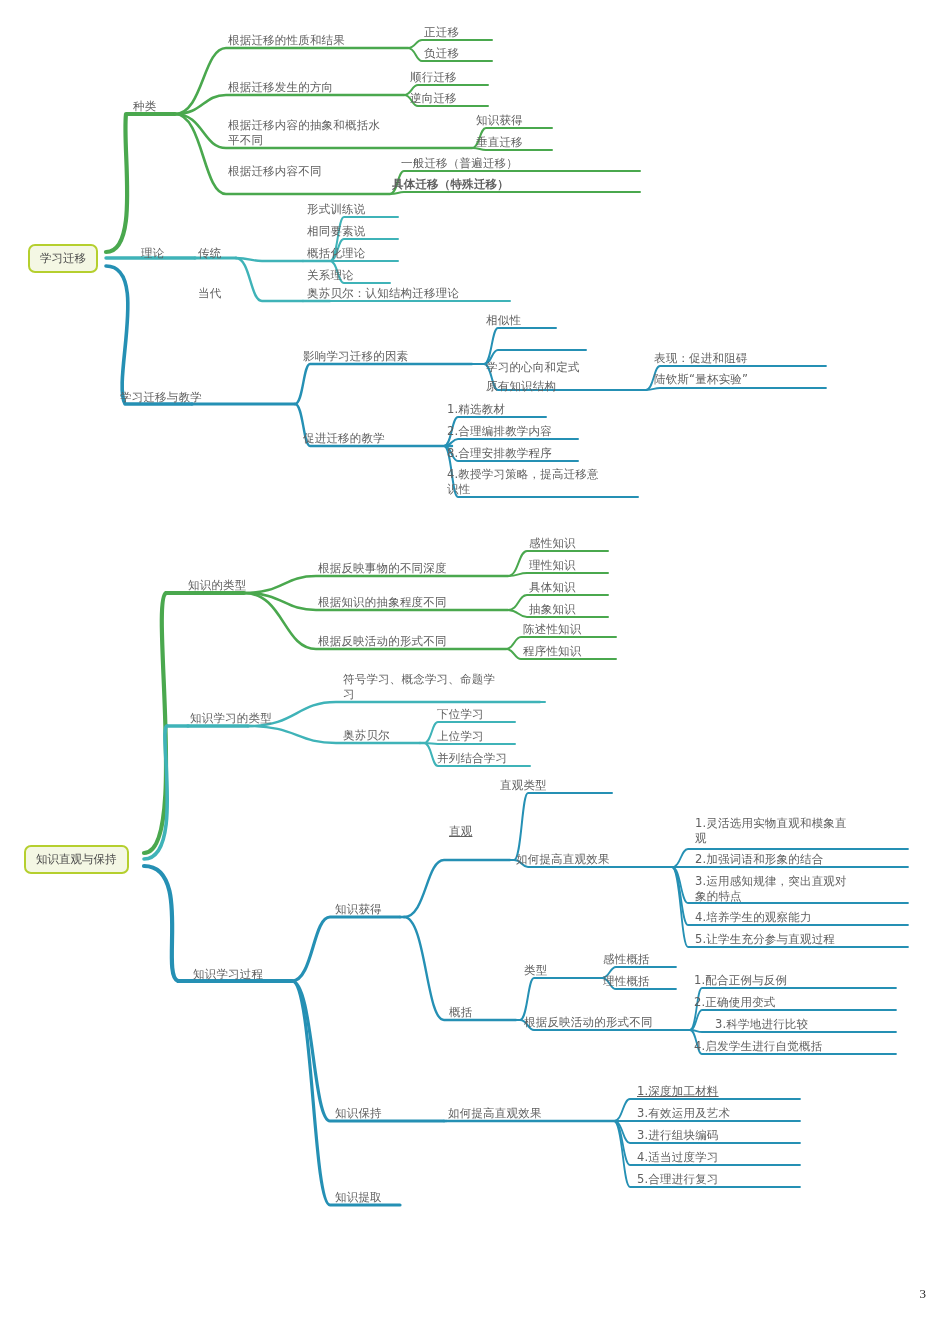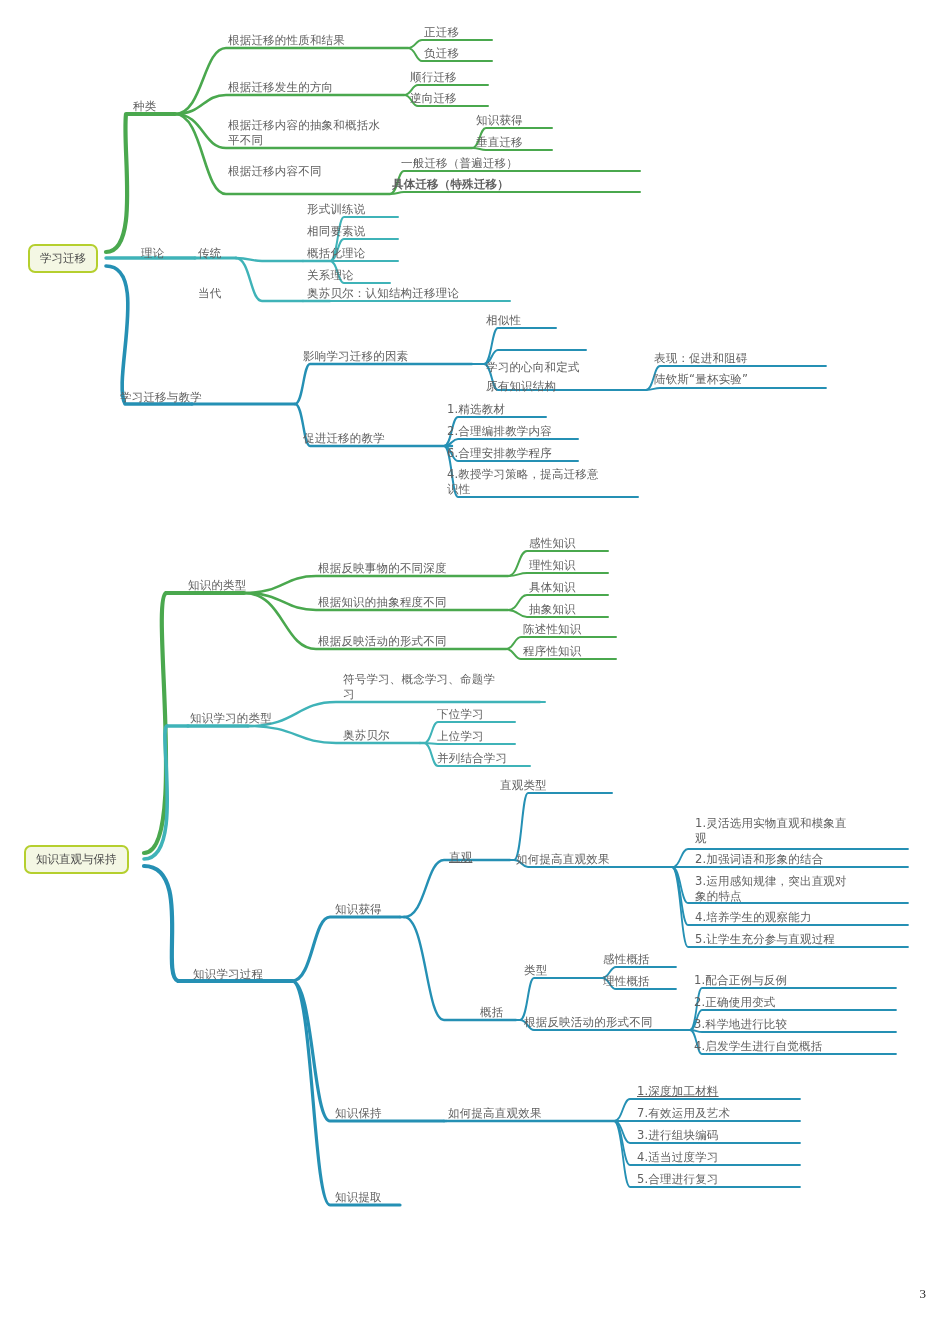--- a/index.html
+++ b/index.html
@@ -168,21 +168,21 @@
 <div class="lbl" style="left:120px;top:390px;">学习迁移与教学</div>
 <div class="lbl" style="left:303px;top:349px;width:170px;font-family:Liberation Mono, monospace;">影响学习迁移的因素</div>
 <div class="lbl" style="left:486px;top:313px;">相似性</div>
 <div class="lbl" style="left:486px;top:335px;margin-top:44px;">原有知识结构</div>
 <div class="lbl" style="left:486px;top:360px;width:160px;">学习的心向和定式</div>
 <div class="lbl" style="left:654px;top:351px;width:170px;">表现：促进和阻碍</div>
 <div class="lbl" style="left:654px;top:372px;width:170px;">陆钦斯“量杯实验”</div>
 <div class="lbl" style="left:303px;top:431px;width:150px;">促进迁移的教学</div>
 <div class="lbl" style="left:447px;top:402px;">1.精选教材</div>
 <div class="lbl" style="left:447px;top:424px;">2.合理编排教学内容</div>
-<div class="lbl" style="left:447px;top:446px;">6.合理安排教学程序</div>
+<div class="lbl" style="left:447px;top:446px;">8.合理安排教学程序</div>
 <div class="lbl" style="left:447px;top:467px;width:190px;">4.教授学习策略，提高迁移意
 识性</div>
 
 <div class="root" style="left:24px;top:845px;">知识直观与保持</div>
 
 <div class="lbl" style="left:188px;top:578px;">知识的类型</div>
 <div class="lbl" style="left:318px;top:561px;width:190px;">根据反映事物的不同深度</div>
 <div class="lbl" style="left:529px;top:536px;">感性知识</div>
 <div class="lbl" style="left:529px;top:558px;">理性知识</div>
 <div class="lbl" style="left:318px;top:595px;width:190px;">根据知识的抽象程度不同</div>
@@ -195,42 +195,42 @@
 <div class="lbl" style="left:190px;top:711px;width:130px;">知识学习的类型</div>
 <div class="lbl" style="left:343px;top:672px;width:195px;">符号学习、概念学习、命题学
 习</div>
 <div class="lbl" style="left:343px;top:728px;">奥苏贝尔</div>
 <div class="lbl" style="left:437px;top:707px;">下位学习</div>
 <div class="lbl" style="left:437px;top:729px;">上位学习</div>
 <div class="lbl" style="left:437px;top:751px;">并列结合学习</div>
 
 <div class="lbl" style="left:193px;top:967px;width:120px;">知识学习过程</div>
 <div class="lbl" style="left:335px;top:902px;">知识获得</div>
-<div class="lbl" style="left:449px;top:850px;text-decoration:underline;">直观</div>
+<div class="lbl" style="left:449px;top:824px;text-decoration:underline;">直观</div>
 <div class="lbl" style="left:500px;top:778px;">直观类型</div>
 <div class="lbl" style="left:516px;top:852px;width:150px;">如何提高直观效果</div>
 <div class="lbl" style="left:695px;top:816px;width:210px;">1.灵活选用实物直观和模象直
 观</div>
 <div class="lbl" style="left:695px;top:852px;width:210px;">2.加强词语和形象的结合</div>
 <div class="lbl" style="left:695px;top:874px;width:212px;">3.运用感知规律，突出直观对
 象的特点</div>
 <div class="lbl" style="left:695px;top:910px;width:210px;">4.培养学生的观察能力</div>
 <div class="lbl" style="left:695px;top:932px;width:215px;">5.让学生充分参与直观过程</div>
-<div class="lbl" style="left:449px;top:1005px;margin-left:31px;">概括</div>
+<div class="lbl" style="left:449px;top:1005px;">概括</div>
 <div class="lbl" style="left:524px;top:963px;">类型</div>
 <div class="lbl" style="left:603px;top:952px;">感性概括</div>
 <div class="lbl" style="left:603px;top:974px;">理性概括</div>
 <div class="lbl" style="left:524px;top:1015px;width:165px;">根据反映活动的形式不同</div>
 <div class="lbl" style="left:694px;top:973px;width:200px;">1.配合正例与反例</div>
 <div class="lbl" style="left:694px;top:995px;width:200px;">2.正确使用变式</div>
-<div class="lbl" style="left:694px;top:1017px;width:200px;">3.科学地进行比较</div>
+<div class="lbl" style="left:694px;top:1017px;width:200px;padding-left:21px;">3.科学地进行比较</div>
 <div class="lbl" style="left:694px;top:1039px;width:205px;">4.启发学生进行自觉概括</div>
 
 <div class="lbl" style="left:335px;top:1106px;">知识保持</div>
 <div class="lbl" style="left:448px;top:1106px;width:160px;">如何提高直观效果</div>
 <div class="lbl" style="left:637px;top:1084px;text-decoration:underline;">1.深度加工材料</div>
-<div class="lbl" style="left:637px;top:1106px;">7.有效运用及艺术</div>
+<div class="lbl" style="left:637px;top:1106px;">3.有效运用及艺术</div>
 <div class="lbl" style="left:637px;top:1128px;">3.进行组块编码</div>
 <div class="lbl" style="left:637px;top:1150px;">4.适当过度学习</div>
 <div class="lbl" style="left:637px;top:1172px;">5.合理进行复习</div>
 <div class="lbl" style="left:335px;top:1190px;">知识提取</div>
 
 <div class="pageno">3</div>
 
 </body></html>

